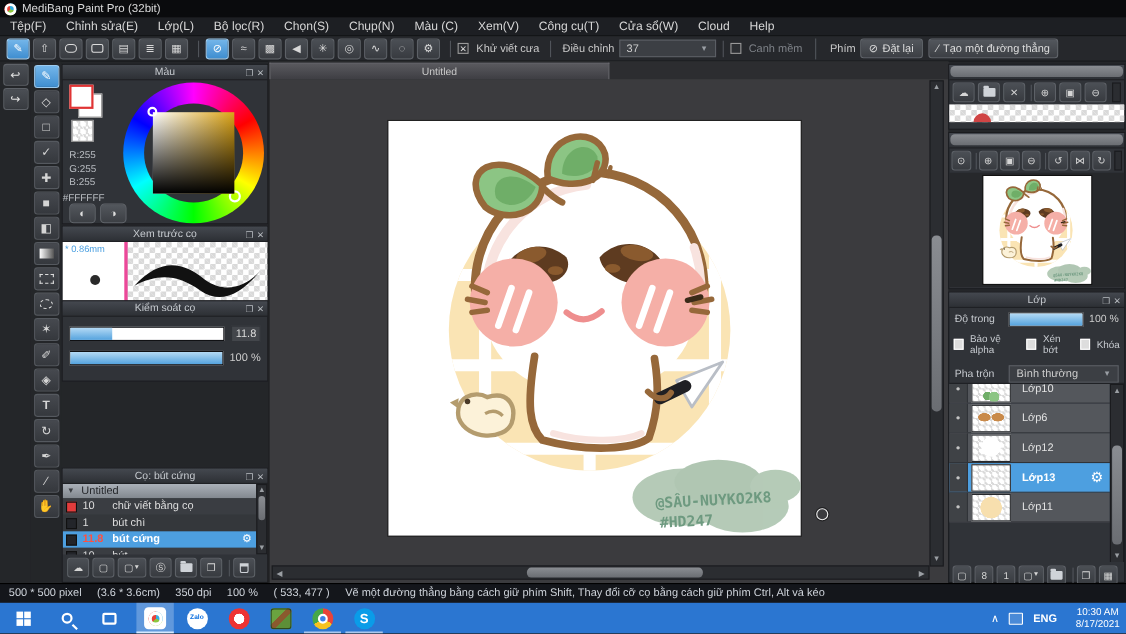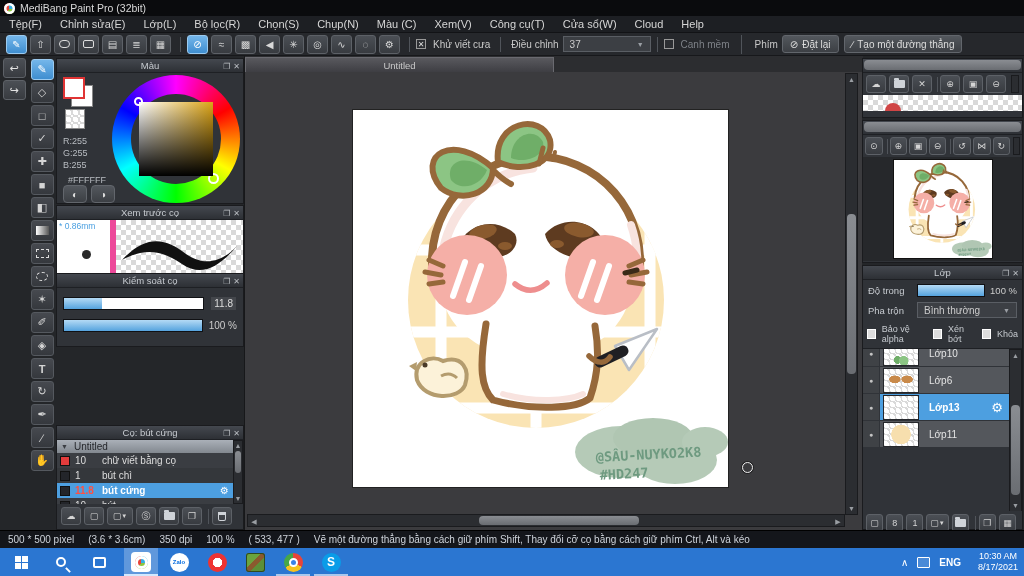--- a/index.html
+++ b/index.html
@@ -342,21 +342,21 @@
   </div>
   <div style="position:relative;height:131px">
     <div class="swatch2" style="left:14px;top:12px"></div>
     <div class="swatch" style="left:6px;top:4px"></div>
     <div class="checker" style="position:absolute;left:8px;top:36px;width:20px;height:20px;border:1px solid #888;background-size:7px 7px"></div>
     <div class="rgbtxt" style="position:absolute;left:6px;top:62px">
       <div>R:255</div>
       <div>G:255</div>
       <div>B:255</div>
     </div>
-    <div class="rgbtxt" style="position:absolute;left:11px;top:101px">#FFFFFF</div>
+    <div class="rgbtxt" style="position:absolute;left:0;top:101px">#FFFFFF</div>
     <div class="round-btn" style="position:absolute;left:6px;top:112px">
         <span>◐</span>
       </div>
     <div class="round-btn" style="position:absolute;left:34px;top:112px">
         <span>◑</span>
       </div>
     <div class="wheel" style="left:55px;top:2px">
       <div class="wheel-hole"></div>
       <div class="selring" style="left:96px;top:98px"></div>
     </div>
@@ -368,21 +368,21 @@
 
 <div class="panel" style="left:56px;top:205px;width:188px;height:79px">
   <div class="phead">
     <span>Xem trước cọ</span>
     <span class="hicons">
         <span>❐</span>
         <span>✕</span>
       </span>
   </div>
   <div style="display:flex;height:63px">
-    <div style="width:60px;background:#fff;position:relative;border-right:6px solid #ec4899">
+    <div style="width:60px;background:#fff;position:relative;border-right:3px solid #ec4899">
       <span style="position:absolute;left:2px;top:1px;font-size:8.5px;color:#4a9fe0">* 0.86mm</span>
       <span style="position:absolute;left:25px;top:30px;width:9px;height:9px;border-radius:50%;background:#2a2a2a"></span>
     </div>
     <div class="checker" style="flex:1">
       <svg width="127" height="63" viewBox="0 0 127 63">
           <path d="M6,40 C30,14 50,18 70,34 C90,48 108,40 121,26 C104,46 86,58 66,44 C46,30 28,28 6,40 Z" fill="#111"></path>
         </svg>
     </div>
   </div>
 </div>
@@ -588,54 +588,63 @@
         <span>✕</span>
       </span>
   </div>
   <div style="display:flex;align-items:center;padding:4px 5px 0 5px;gap:5px">
     <span style="font-size:9.5px;color:#c7cbd0;width:44px">Độ trong</span>
     <div class="track" style="flex:1">
         <div class="fill" style="width:100%"></div>
       </div>
     <span style="font-size:9.5px;color:#ccc">100 %</span>
   </div>
-  <div style="display:flex;align-items:center;padding:5px 5px 0 5px;gap:5px">
-    <span style="font-size:9.5px;color:#c7cbd0;width:44px">Pha trộn</span>
-    <div class="dropdown" style="flex:1">
-      <span>Bình thường</span>
-      <span class="dd-a">▼</span>
-    </div>
-  </div>
   <div style="display:flex;align-items:center;padding:6px 4px 4px 4px;gap:3px">
     <span class="cb" style="background:#ddd;border-color:#fff"></span>
     <span style="font-size:9px;color:#c7cbd0">Bảo vệ alpha</span>
     <span class="cb" style="background:#ddd;border-color:#fff;margin-left:4px"></span>
     <span style="font-size:9px;color:#c7cbd0">Xén bớt</span>
     <span class="cb" style="background:#ddd;border-color:#fff;margin-left:4px"></span>
     <span style="font-size:9px;color:#c7cbd0">Khóa</span>
   </div>
+  <div style="display:flex;align-items:center;padding:5px 5px 0 5px;gap:5px">
+    <span style="font-size:9.5px;color:#c7cbd0;width:44px">Pha trộn</span>
+    <div class="dropdown" style="flex:1">
+      <span>Bình thường</span>
+      <span class="dd-a">▼</span>
+    </div>
+  </div>
   <div style="position:relative;height:163px;overflow:hidden;border-top:1px solid #1e2024">
     <div style="margin-right:13px;margin-top:-9px">
       <div class="l-row">
         <div class="l-vis">
             <span>●</span>
           </div>
         <div class="l-thumb checker" style="background-size:6px 6px">
             <div style="position:absolute;inset:0;background:radial-gradient(circle 5px at 58% 82%,#8cc584 92%,transparent),radial-gradient(circle 4px at 40% 78%,#6fae68 92%,transparent)"></div>
           </div>
         <span class="l-name">Lớp10</span>
       </div>
       <div class="l-row">
         <div class="l-vis">
             <span>●</span>
           </div>
         <div class="l-thumb checker" style="background-size:6px 6px">
             <div style="position:absolute;inset:0;background:radial-gradient(ellipse 6px 4px at 32% 45%,#c98a4a 90%,transparent),radial-gradient(ellipse 6px 4px at 68% 45%,#c98a4a 90%,transparent)"></div>
           </div>
         <span class="l-name">Lớp6</span>
+      </div>
+      <div class="l-row">
+        <div class="l-vis">
+            <span>●</span>
+          </div>
+        <div class="l-thumb checker" style="background-size:6px 6px">
+            <div style="position:absolute;inset:0;background:radial-gradient(circle 9px at 50% 45%,#ffffff 95%,transparent)"></div>
+          </div>
+        <span class="l-name">Lớp12</span>
       </div>
       <div class="l-row sel">
         <div class="l-vis">
             <span>●</span>
           </div>
         <div class="l-thumb checker" style="background-size:6px 6px"></div>
         <span class="l-name">Lớp13</span>
         <span style="margin-left:auto;margin-right:6px;color:#fff;font-size:13px">⚙</span>
       </div>
       <div class="l-row">

